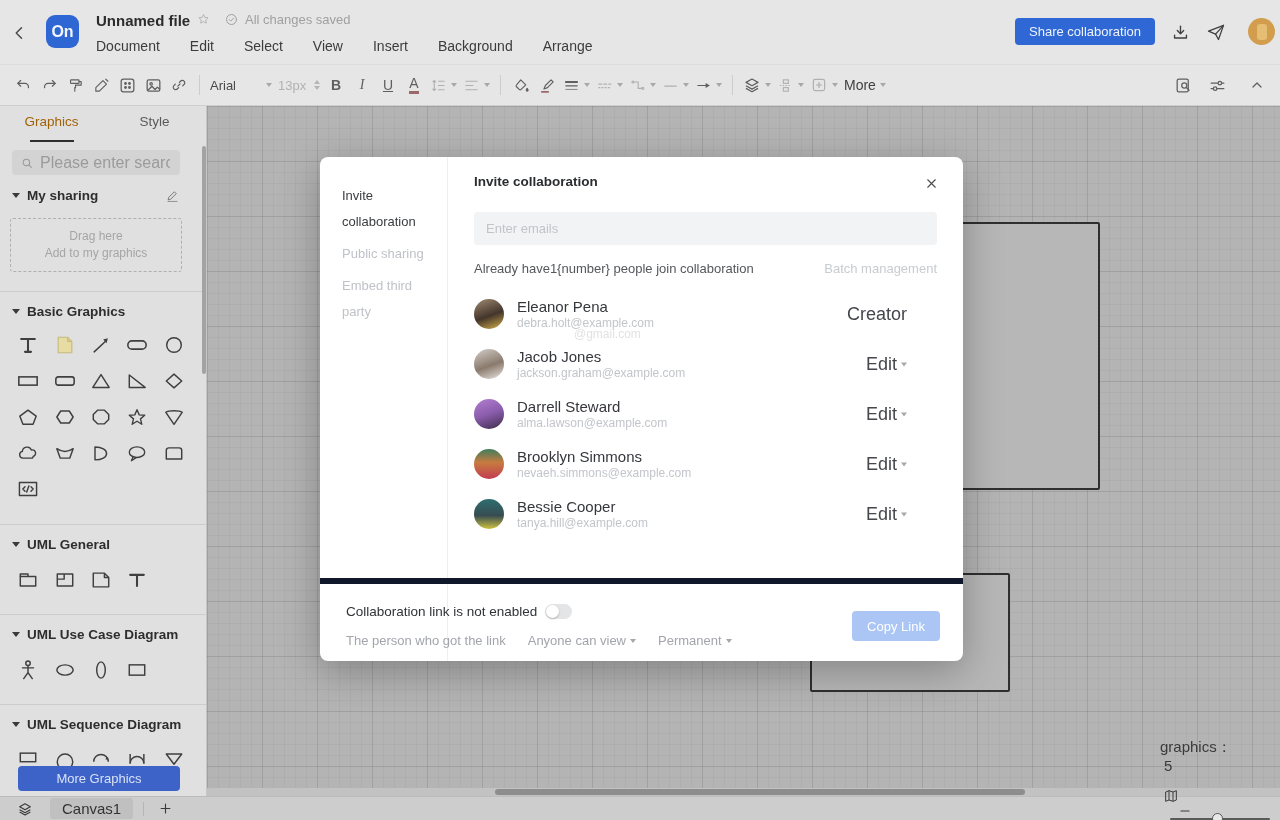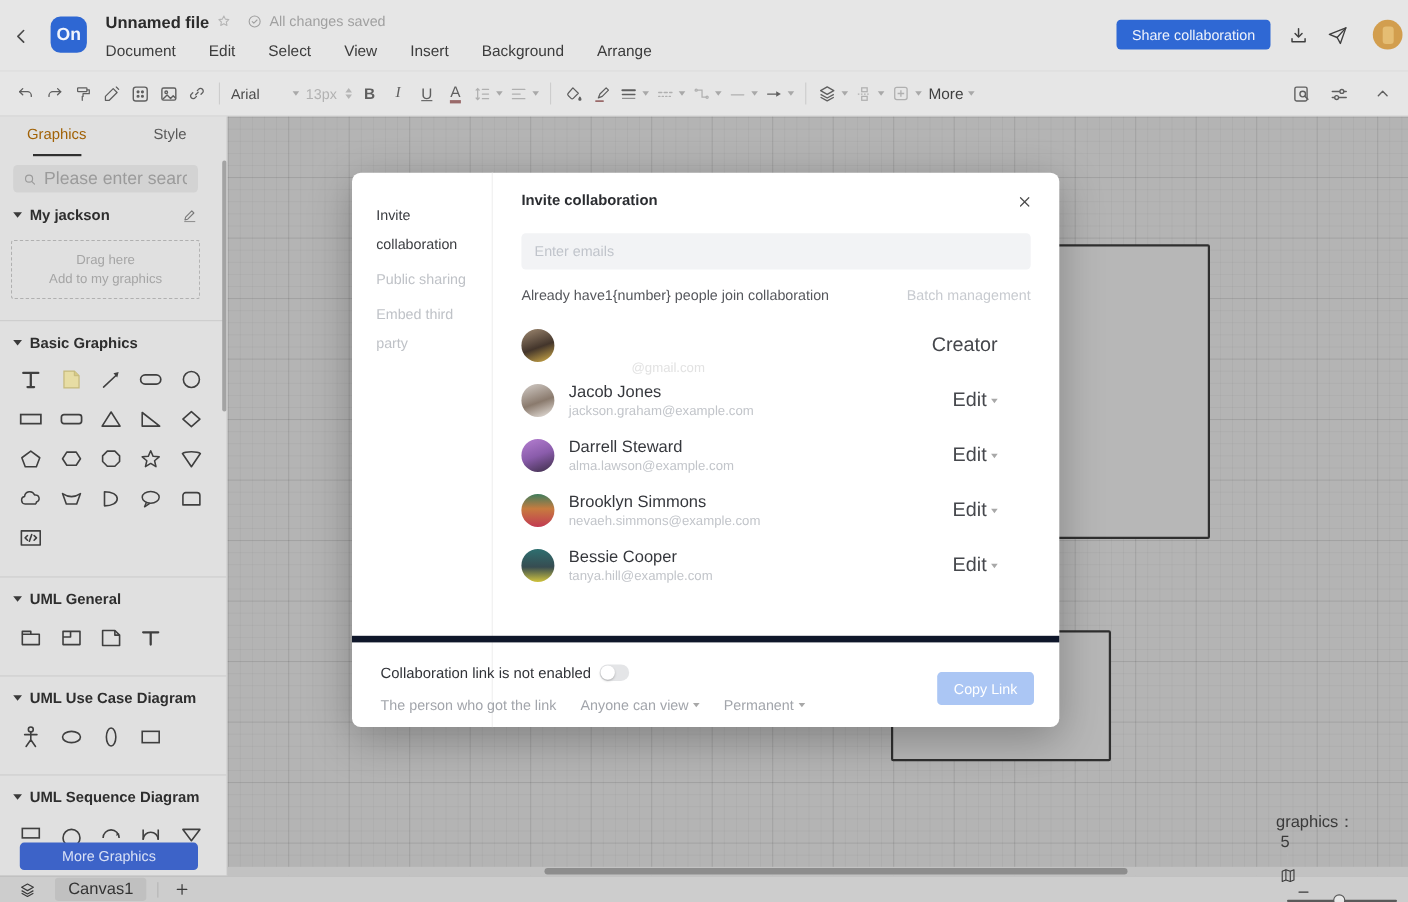--- a/index.html
+++ b/index.html
@@ -364,21 +364,21 @@
     <div class="search-box">
       <svg width="14" height="14" viewBox="0 0 24 24" fill="none" stroke="currentColor" stroke-width="1.8" stroke-linecap="round">
           <circle cx="11" cy="11" r="5.5"></circle>
           <path d="M15.5 15.5L19.5 19.5"></path>
         </svg>
       <input type="text" placeholder="Please enter search" style="">
     </div>
 
     <div class="sec-head" style="top:82px;">
       <span class="tri-down"></span>
-      <span>My jackson</span>
+      <span>My sharing</span>
     </div>
     <div class="abs" style="left:165px; top:82px; color:#7a7a7a;">
       <svg width="15" height="15" viewBox="0 0 24 24" fill="none" stroke="currentColor" stroke-width="1.6" stroke-linejoin="round">
           <path d="M5 19l1-4 9-9 3 3-9 9z"></path>
           <path d="M4 21.5h16" stroke-width="1.2"></path>
         </svg>
     </div>
     <div class="drop-zone">
       <span>Drag here</span>
       <span>Add to my graphics</span>
@@ -675,20 +675,24 @@
             <path d="M6 6l12 12M18 6L6 18"></path>
           </svg>
       </div>
       <input class="m-input" type="text" placeholder="Enter emails" style="">
       <div class="m-caption">Already have1{number} people join collaboration</div>
       <div class="m-batch">Batch management</div>
 
       <div class="m-list">
         <div class="m-row">
           <div class="m-ava ava-0"></div>
+          <div>
+            <div class="m-name">Eleanor Pena</div>
+            <div class="m-mail">debra.holt@example.com</div>
+          </div>
           <div class="m-ghost">@gmail.com</div>
           <div class="m-role">
               <span>Creator</span>
             </div>
         </div>
         <div class="m-row">
           <div class="m-ava ava-1"></div>
           <div>
             <div class="m-name">Jacob Jones</div>
             <div class="m-mail">jackson.graham@example.com</div>

